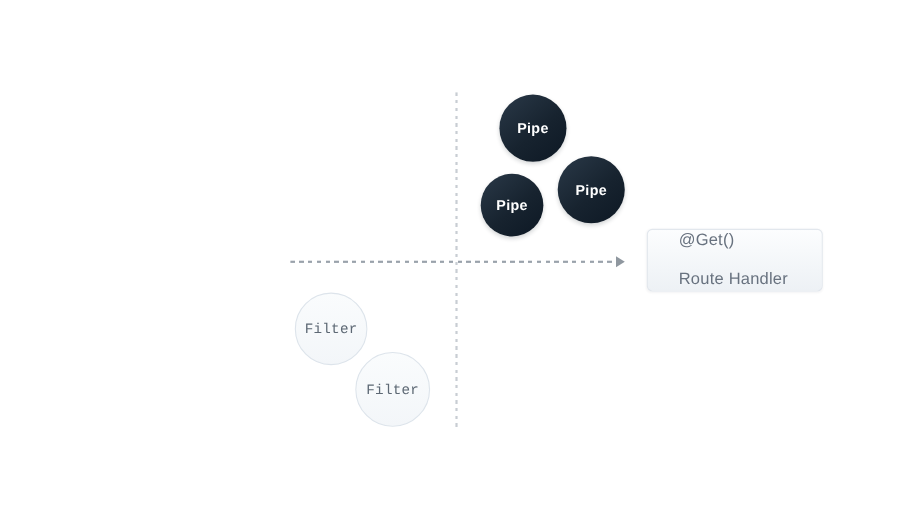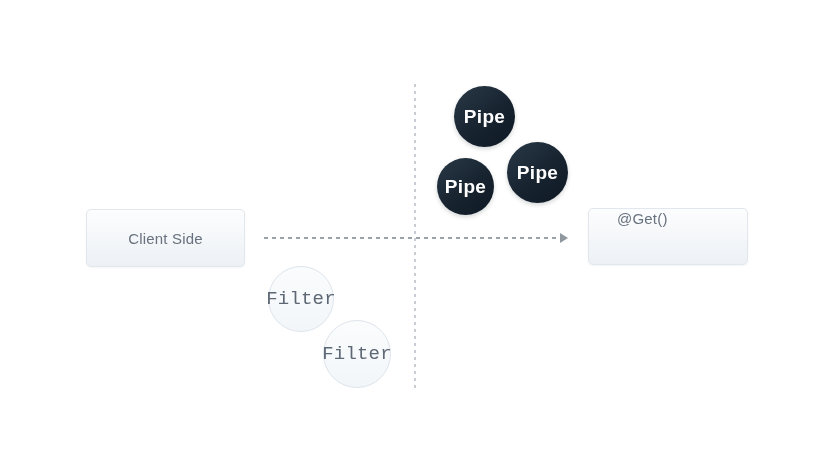--- a/index.html
+++ b/index.html
@@ -88,21 +88,21 @@
   }
 
   
   .circle {
     position: absolute;
     box-sizing: border-box;
     border-radius: 50%;
     display: flex;
     align-items: center;
     justify-content: center;
-    font-size: 19px;
+    font-size: 13px;
   }
   .pipe {
     background: linear-gradient(140deg, #2a3948 0%, #17232f 55%, #0d1824 100%);
     color: #ffffff;
     font-weight: 600;
     letter-spacing: 0.3px;
     box-shadow: 0 2px 4px rgba(16, 25, 35, 0.18);
   }
   .pipe-1 { left: 454px; top: 86px;  width: 61px; height: 61px; }
   .pipe-2 { left: 507px; top: 142px; width: 61px; height: 61px; }
@@ -121,26 +121,24 @@
 </head>
 <body>
 
 <div class="canvas">
 
   <div class="vline"></div>
 
   <div class="hline"></div>
   <div class="arrowhead"></div>
 
-  <div class="box box-client">
-    <span>Client Side</span>
-  </div>
 
   <div class="box box-route">
     <span>@Get()</span>
+    <span>Route Handler</span>
   </div>
 
   <div class="circle pipe pipe-1">
     <span>Pipe</span>
   </div>
   <div class="circle pipe pipe-2">
     <span>Pipe</span>
   </div>
   <div class="circle pipe pipe-3">
     <span>Pipe</span>

